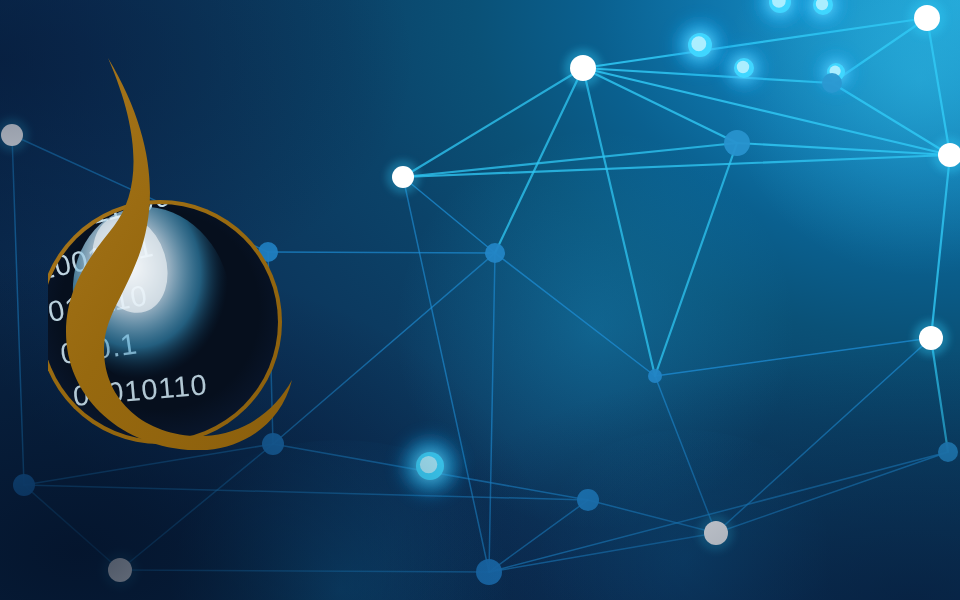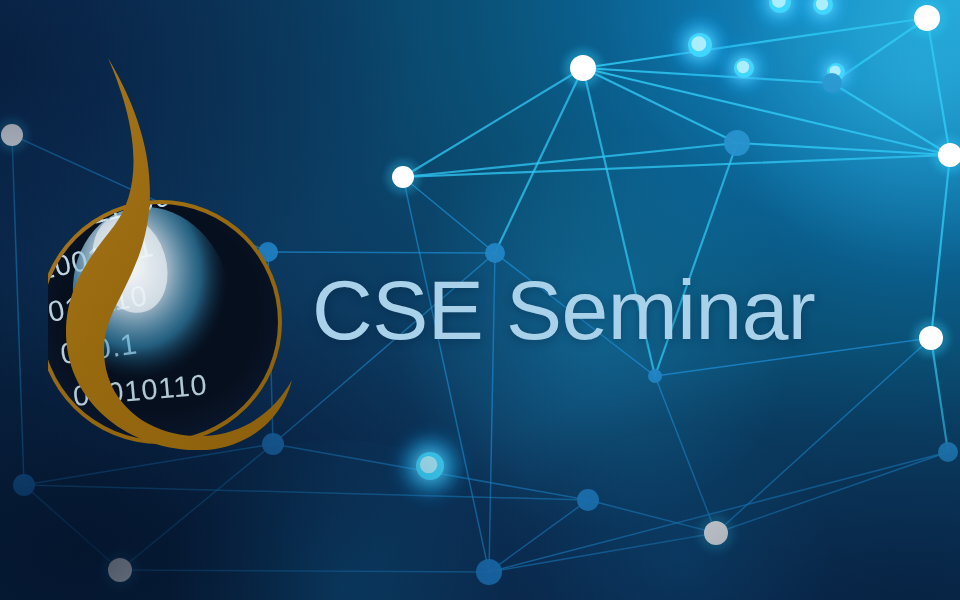--- a/index.html
+++ b/index.html
@@ -248,15 +248,14 @@
              C 108 88, 110 156, 90 208
              C 74 250, 56 268, 56 300
              C 56 352, 100 388, 156 386
              C 196 384, 226 362, 244 330
              C 232 378, 188 404, 140 400
              C 68 394, 18 344, 18 282
              C 18 236, 44 204, 66 176
              C 92 142, 94 86, 60 8 Z" fill="url(#gGold)"></path>
   </svg>
 
-  <div id="title">CSE Seminar</div>
 
 </div>
 
 </body></html>

